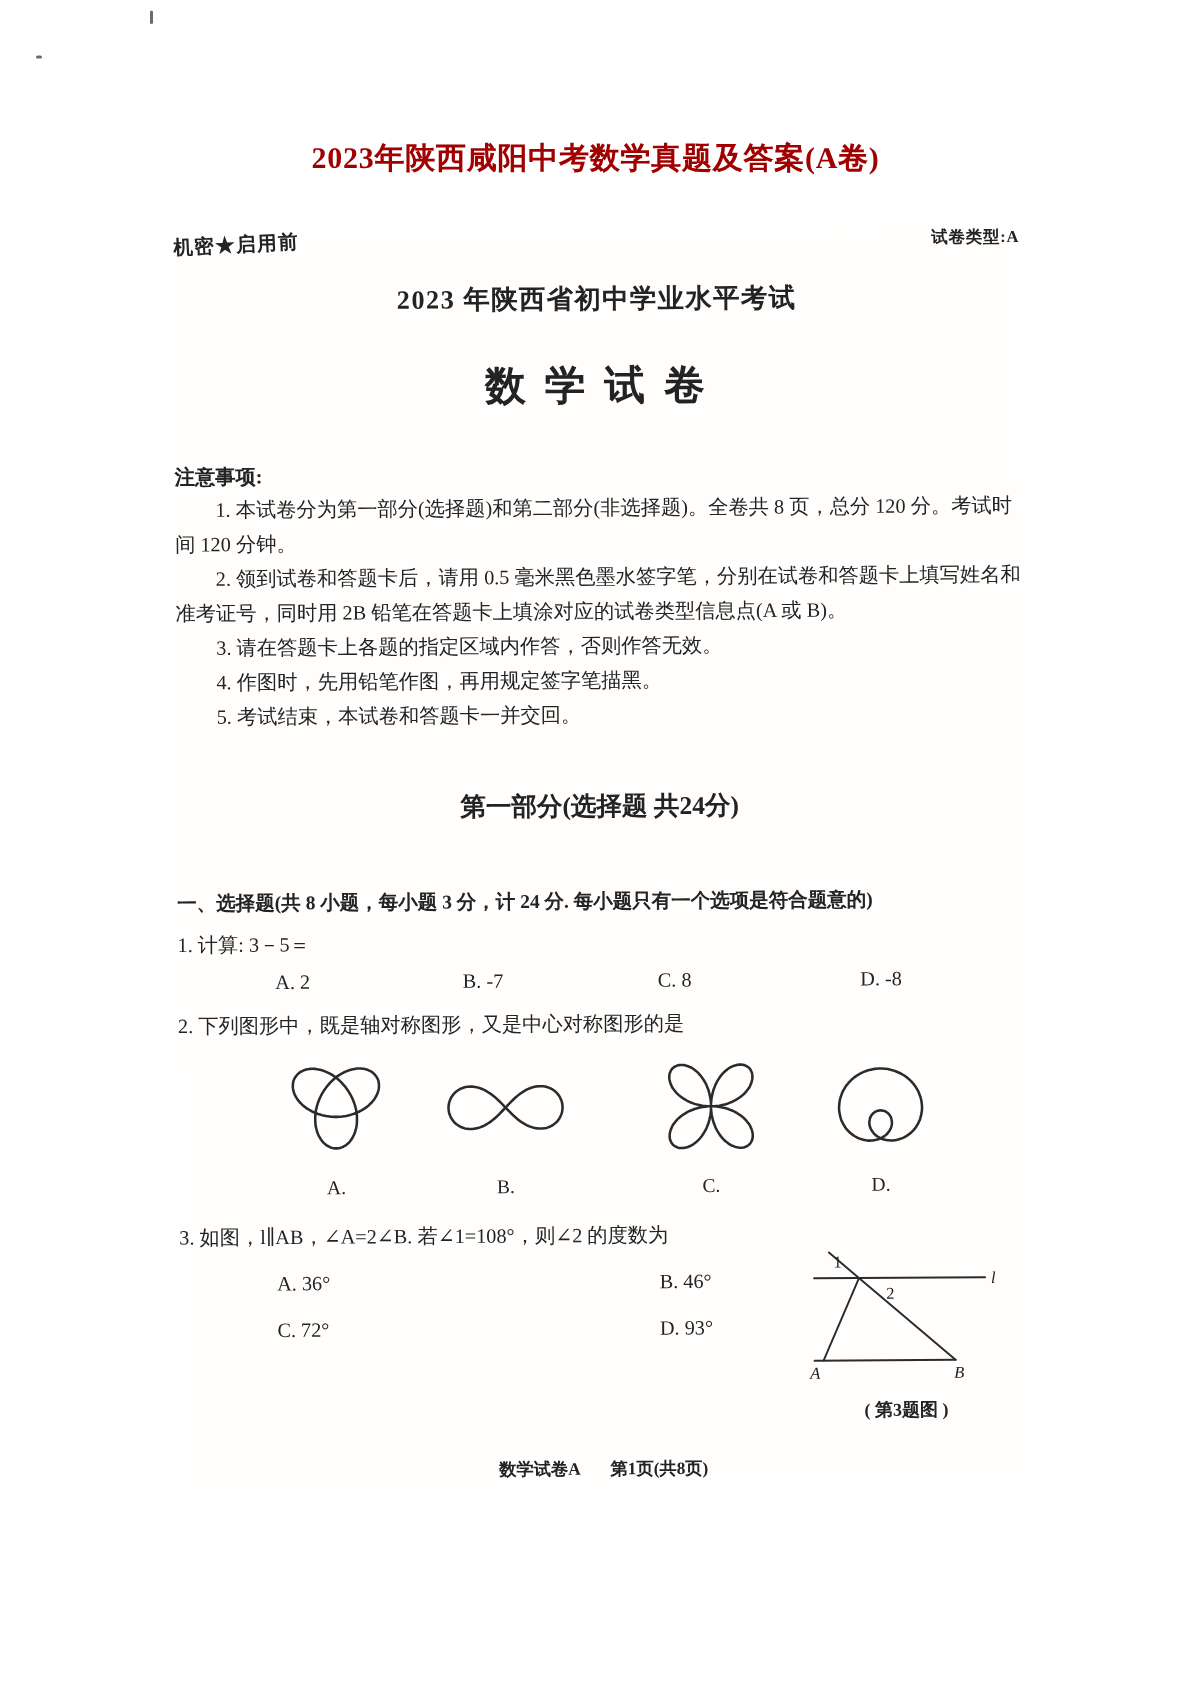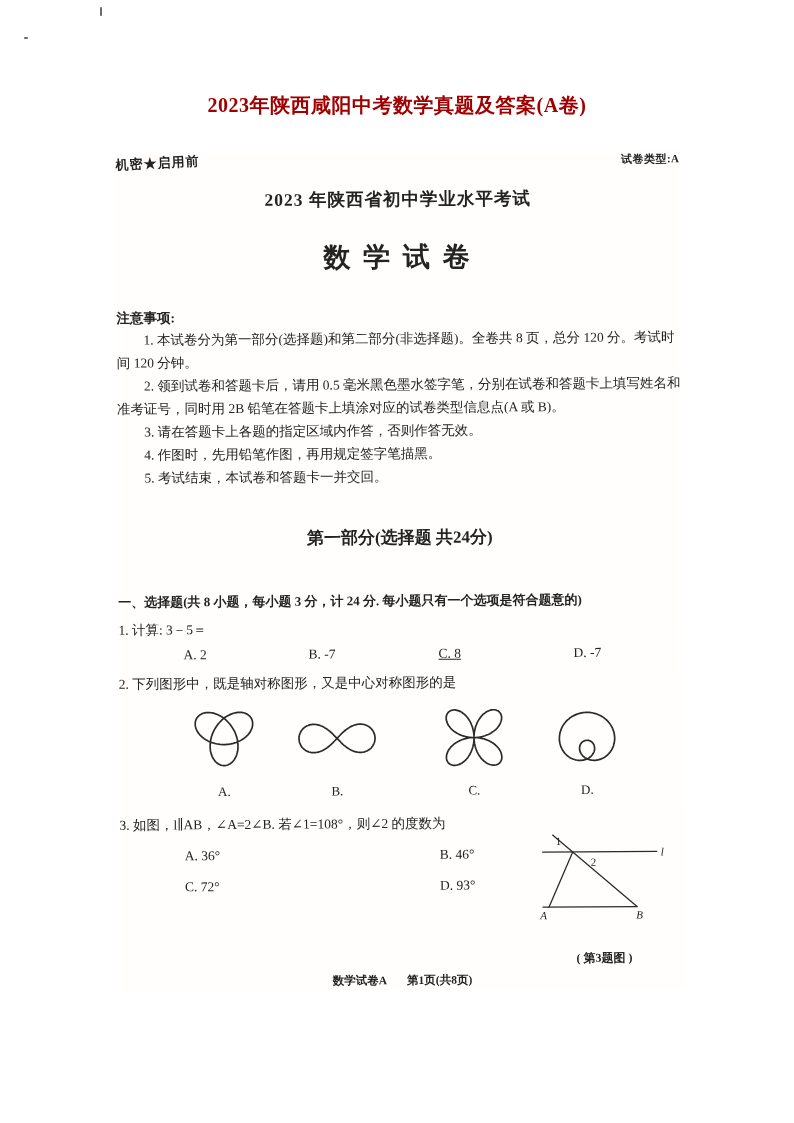--- a/index.html
+++ b/index.html
@@ -39,40 +39,40 @@
   .notice-heading { font-weight:bold; margin-top:28px; font-size:13.5px; }
   .notice p { text-indent:2em; line-height:1.7; font-size:13.5px; }
 
   .part1-title { text-align:center; font-weight:bold; font-size:17px; margin-top:36px; }
   .mc-intro { font-weight:bold; margin-top:40px; font-size:13px; }
 
   .q-stem { margin-top:8px; }
   .q1-options { margin-top:4px; display:flex; }
   .q1-options .o1 { padding-left:65px; width:190px; }
   .q1-options .o2 { width:130px; }
-  .q1-options .o3 { width:135px;text-decoration:underline; }
+  .q1-options .o3 { width:135px; }
   .q1-options .o4 { flex:1; }
 
   .figrow { position:relative; height:104px; margin-top:2px; }
   .figcell { position:absolute; width:100px; text-align:center; }
   .figcell .figbox { height:84px; display:flex; align-items:center; justify-content:center; }
   .figcell .figlabel { display:block; margin-top:1px; font-size:13px; }
   .figcell-a { left:55px; }
   .figcell-b { left:168px; }
   .figcell-c { left:305px; }
   .figcell-d { left:418px; }
   .curve { fill:none; stroke:#2b2b2b; stroke-width:1.7; stroke-linejoin:round; stroke-linecap:round; }
 
   .q3 { position:relative; margin-top:14px; min-height:142px; }
   .q3-options { width:395px; }
   .q3row { display:flex; margin-top:10px; }
   .q3row .oa { padding-left:65px; width:320px; }
   .q3row .ob { flex:1; }
   .q3fig { position:absolute; right:10px; top:18px; width:140px; text-align:center; }
-  .q3fig .caption { font-size:12px; font-weight:bold; margin-top:19px; }
+  .q3fig .caption { font-size:12px; font-weight:bold; margin-top:1px; }
   .dline { stroke:#2b2b2b; stroke-width:1.3; stroke-linecap:round; }
   .dlab { font-size:11px; fill:#1c1c1c; font-family:"Liberation Serif","DejaVu Serif",serif; }
   .it { font-style:italic; }
 
   .scan-footer {
     margin-top:16px; display:flex; justify-content:center; gap:20px;
     font-size:11.5px; font-weight:bold;
   }
 </style>
 </head>
@@ -105,21 +105,21 @@
     </div>
 
     <div class="part1-title">第一部分(选择题  共24分)</div>
     <div class="mc-intro">一、选择题(共 8 小题，每小题 3 分，计 24 分. 每小题只有一个选项是符合题意的)</div>
 
     <div class="q-stem">1. 计算: 3－5＝</div>
     <div class="q1-options">
       <span class="o1">A. 2</span>
       <span class="o2">B. -7</span>
       <span class="o3">C. 8</span>
-      <span class="o4">D. -7</span>
+      <span class="o4">D. -8</span>
     </div>
 
     <div class="q-stem">2. 下列图形中，既是轴对称图形，又是中心对称图形的是</div>
     <div class="figrow">
       <div class="figcell figcell-a">
         <div class="figbox">
           <svg viewBox="0 0 90 80" width="90" height="80">
               <polyline id="fig-a" class="curve" points="45.0,45.5 46.4,45.5 47.7,45.4 49.1,45.3 50.5,45.1 51.8,44.9 53.1,44.6 54.4,44.3 55.7,43.9 57.0,43.5 58.2,43.0 59.4,42.5 60.6,42.0 61.7,41.4 62.8,40.8 63.9,40.1 64.9,39.5 65.8,38.7 66.8,38.0 67.6,37.2 68.4,36.4 69.2,35.6 69.9,34.7 70.6,33.9 71.1,33.0 71.7,32.1 72.1,31.2 72.6,30.3 72.9,29.4 73.2,28.5 73.4,27.6 73.6,26.7 73.7,25.8 73.7,24.9 73.7,24.0 73.6,23.2 73.5,22.3 73.3,21.5 73.0,20.7 72.7,20.0 72.3,19.3 71.8,18.6 71.3,17.9 70.8,17.3 70.2,16.7 69.5,16.1 68.9,15.6 68.1,15.2 67.3,14.8 66.5,14.4 65.6,14.1 64.7,13.8 63.8,13.6 62.8,13.5 61.9,13.4 60.8,13.3 59.8,13.4 58.8,13.4 57.7,13.6 56.6,13.8 55.5,14.0 54.4,14.3 53.3,14.7 52.2,15.1 51.1,15.6 50.0,16.1 48.9,16.7 47.8,17.3 46.7,18.0 45.7,18.7 44.6,19.5 43.6,20.4 42.6,21.3 41.7,22.2 40.8,23.2 39.9,24.2 39.0,25.2 38.2,26.3 37.4,27.4 36.6,28.6 35.9,29.7 35.2,31.0 34.6,32.2 34.0,33.4 33.5,34.7 33.0,36.0 32.6,37.2 32.2,38.5 31.9,39.8 31.6,41.1 31.4,42.4 31.3,43.7 31.1,45.0 31.1,46.3 31.1,47.5 31.1,48.8 31.2,50.0 31.3,51.2 31.5,52.3 31.8,53.5 32.1,54.6 32.4,55.7 32.8,56.7 33.2,57.7 33.7,58.6 34.2,59.5 34.7,60.4 35.3,61.2 35.9,62.0 36.5,62.7 37.2,63.3 37.9,63.9 38.6,64.5 39.4,64.9 40.2,65.3 40.9,65.7 41.7,66.0 42.5,66.2 43.4,66.4 44.2,66.5 45.0,66.5 45.8,66.5 46.6,66.4 47.5,66.2 48.3,66.0 49.1,65.7 49.8,65.3 50.6,64.9 51.4,64.5 52.1,63.9 52.8,63.3 53.5,62.7 54.1,62.0 54.7,61.2 55.3,60.4 55.8,59.5 56.3,58.6 56.8,57.7 57.2,56.7 57.6,55.7 57.9,54.6 58.2,53.5 58.5,52.3 58.7,51.2 58.8,50.0 58.9,48.8 58.9,47.5 58.9,46.3 58.9,45.0 58.7,43.7 58.6,42.4 58.4,41.1 58.1,39.8 57.8,38.5 57.4,37.2 57.0,36.0 56.5,34.7 56.0,33.4 55.4,32.2 54.8,31.0 54.1,29.8 53.4,28.6 52.6,27.4 51.8,26.3 51.0,25.2 50.1,24.2 49.2,23.2 48.3,22.2 47.4,21.3 46.4,20.4 45.4,19.5 44.3,18.7 43.3,18.0 42.2,17.3 41.1,16.7 40.0,16.1 38.9,15.6 37.8,15.1 36.7,14.7 35.6,14.3 34.5,14.0 33.4,13.8 32.3,13.6 31.2,13.4 30.2,13.4 29.2,13.3 28.1,13.4 27.2,13.5 26.2,13.6 25.3,13.8 24.4,14.1 23.5,14.4 22.7,14.8 21.9,15.2 21.1,15.6 20.5,16.1 19.8,16.7 19.2,17.3 18.7,17.9 18.2,18.6 17.7,19.3 17.3,20.0 17.0,20.7 16.7,21.5 16.5,22.3 16.4,23.2 16.3,24.0 16.3,24.9 16.3,25.8 16.4,26.7 16.6,27.6 16.8,28.5 17.1,29.4 17.4,30.3 17.9,31.2 18.3,32.1 18.9,33.0 19.4,33.9 20.1,34.7 20.8,35.6 21.6,36.4 22.4,37.2 23.2,38.0 24.2,38.7 25.1,39.5 26.1,40.1 27.2,40.8 28.3,41.4 29.4,42.0 30.6,42.5 31.8,43.0 33.0,43.5 34.3,43.9 35.6,44.3 36.9,44.6 38.2,44.9 39.5,45.1 40.9,45.3 42.3,45.4 43.6,45.5 45.0,45.5"></polyline>
             </svg>
         </div>

